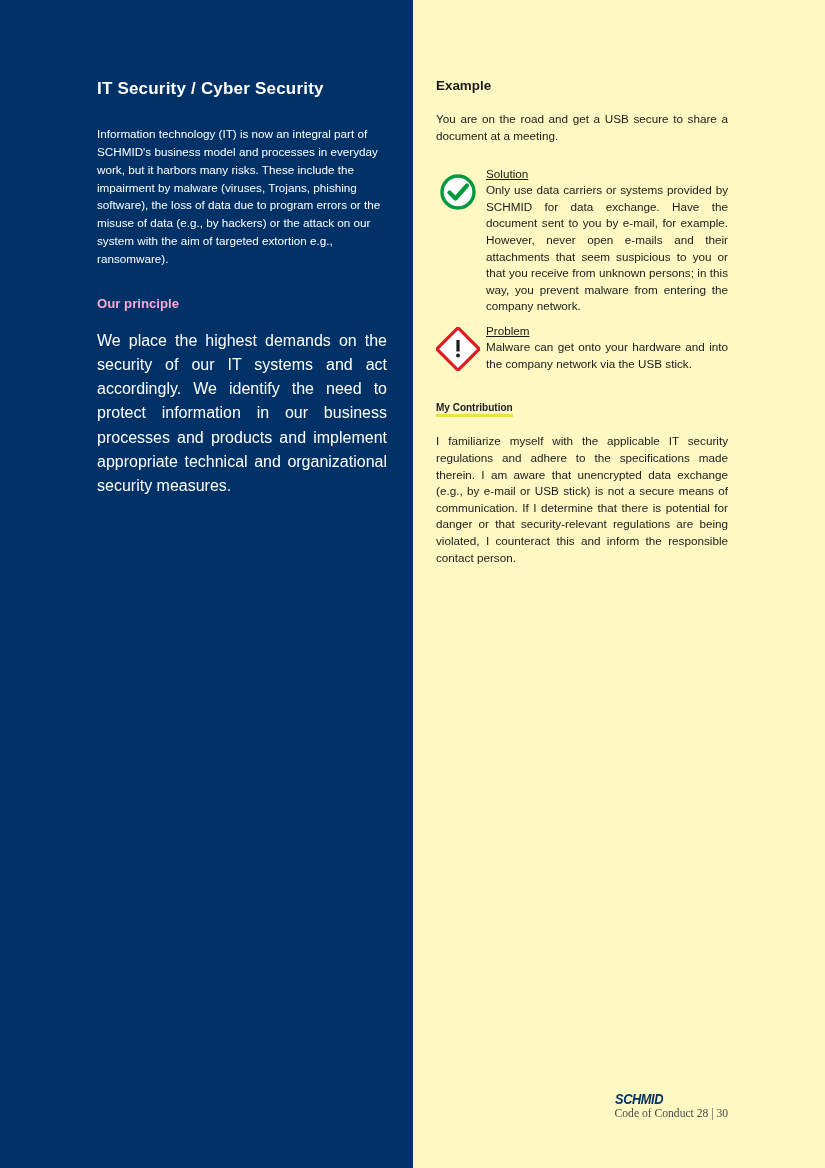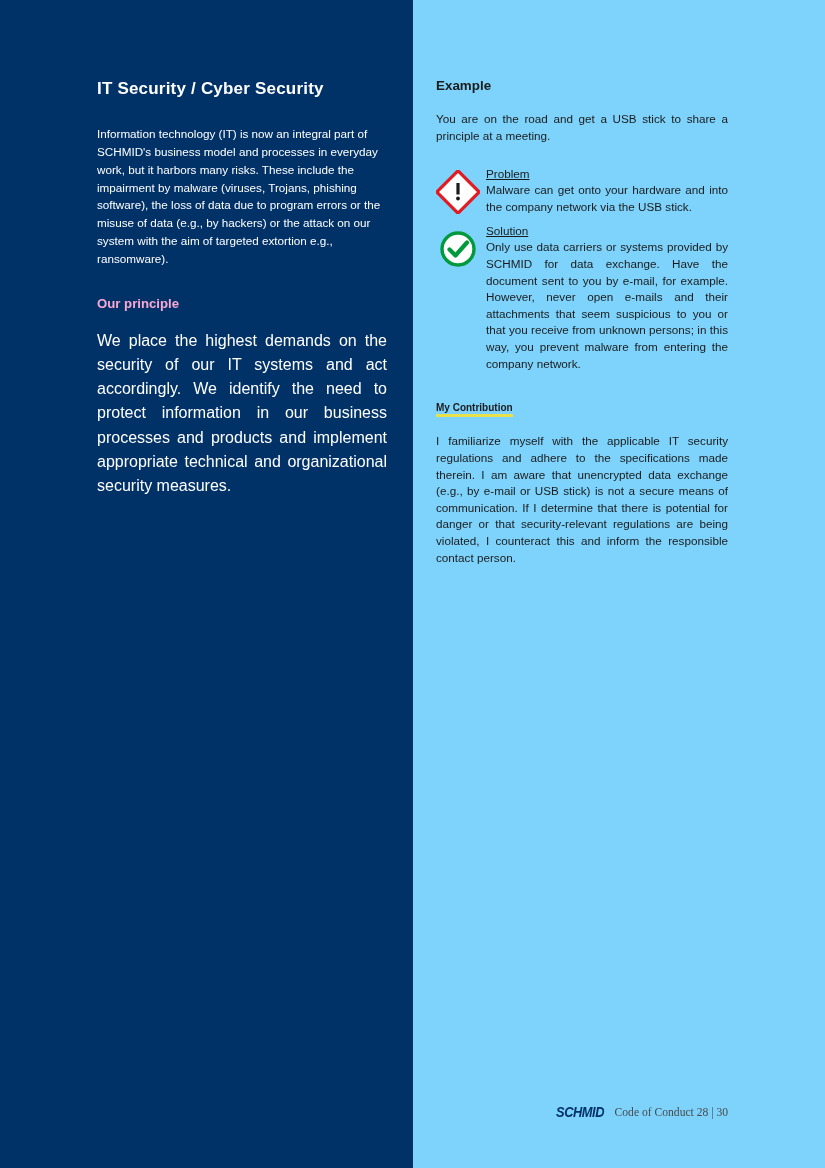--- a/index.html
+++ b/index.html
@@ -60,21 +60,21 @@
     text-align: justify;
     margin: 0;
   }
 
   .right-panel {
     position: absolute;
     left: 413px;
     top: 0;
     width: 412px;
     height: 1168px;
-    background: #7dd3fc;
+    background: #fef9c3;
   }
   .right-inner {
     position: absolute;
     left: 23px;
     top: 78px;
     width: 292px;
   }
   .r-heading {
     color: #1b1b1b;
     font-size: 13.4px;
@@ -139,22 +139,23 @@
     bottom: -2px;
     height: 3px;
     background: #e8e14a;
   }
 
   .footer {
     position: absolute;
     right: 97px;
     bottom: 48px;
     display: flex;
-    align-items: center;
+    align-items: flex-start;
     white-space: nowrap;
+    flex-direction: column;
   }
   .footer-logo {
     font-family: "Liberation Sans", sans-serif;
     font-size: 14px;
     font-weight: bold;
     font-style: italic;
     letter-spacing: -0.5px;
     color: #003268;
     transform: scaleX(0.92);
     transform-origin: left bottom;
@@ -177,53 +178,53 @@
       <p class="left-body">Information technology (IT) is now an integral part of SCHMID's business model and processes in everyday work, but it harbors many risks. These include the impairment by malware (viruses, Trojans, phishing software), the loss of data due to program errors or the misuse of data (e.g., by hackers) or the attack on our system with the aim of targeted extortion e.g., ransomware).</p>
       <h2 class="left-sub">Our principle</h2>
       <p class="left-body-justified">We place the highest demands on the security of our IT systems and act accordingly. We identify the need to protect information in our business processes and products and implement appropriate technical and organizational security measures.</p>
     </div>
   </div>
 
   <div class="right-panel">
     <div class="right-inner">
 
       <h2 class="r-heading">Example</h2>
-      <p class="r-body example-intro">You are on the road and get a USB stick to share a principle at a meeting.</p>
+      <p class="r-body example-intro">You are on the road and get a USB secure to share a document at a meeting.</p>
+
+      <div class="item-row">
+        <div class="item-icon">
+          <svg width="44" height="44" viewBox="0 0 44 44" aria-hidden="true">
+            <circle cx="22" cy="22" r="16" fill="#ffffff" stroke="#009a3d" stroke-width="3.4"></circle>
+            <path d="M13.5 22.5 L19.5 28.5 L31 15.5" fill="none" stroke="#009a3d" stroke-width="4.2" stroke-linecap="round" stroke-linejoin="round"></path>
+          </svg>
+        </div>
+        <div class="item-text">
+          <span class="item-label">Solution</span>
+          <p class="item-para">Only use data carriers or systems provided by SCHMID for data exchange. Have the document sent to you by e-mail, for example. However, never open e-mails and their attachments that seem suspicious to you or that you receive from unknown persons; in this way, you prevent malware from entering the company network.</p>
+        </div>
+      </div>
 
       <div class="item-row">
         <div class="item-icon">
           <svg width="44" height="44" viewBox="0 0 44 44" aria-hidden="true">
             <g transform="translate(22,22) rotate(45) translate(-15,-15)">
               <rect x="0" y="0" width="30" height="30" fill="#ffffff" stroke="#e11b22" stroke-width="3.2"></rect>
             </g>
             <g transform="translate(22,22)">
               <rect x="-1.6" y="-9" width="3.2" height="11.5" fill="#1b1b1b"></rect>
               <circle cx="0" cy="6.5" r="1.9" fill="#1b1b1b"></circle>
             </g>
           </svg>
         </div>
         <div class="item-text">
           <span class="item-label">Problem</span>
           <p class="item-para">Malware can get onto your hardware and into the company network via the USB stick.</p>
         </div>
       </div>
 
-      <div class="item-row">
-        <div class="item-icon">
-          <svg width="44" height="44" viewBox="0 0 44 44" aria-hidden="true">
-            <circle cx="22" cy="22" r="16" fill="#ffffff" stroke="#009a3d" stroke-width="3.4"></circle>
-            <path d="M13.5 22.5 L19.5 28.5 L31 15.5" fill="none" stroke="#009a3d" stroke-width="4.2" stroke-linecap="round" stroke-linejoin="round"></path>
-          </svg>
-        </div>
-        <div class="item-text">
-          <span class="item-label">Solution</span>
-          <p class="item-para">Only use data carriers or systems provided by SCHMID for data exchange. Have the document sent to you by e-mail, for example. However, never open e-mails and their attachments that seem suspicious to you or that you receive from unknown persons; in this way, you prevent malware from entering the company network.</p>
-        </div>
-      </div>
-
       <h2 class="contrib-heading">My Contribution</h2>
       <p class="r-body">I familiarize myself with the applicable IT security regulations and adhere to the specifications made therein. I am aware that unencrypted data exchange (e.g., by e-mail or USB stick) is not a secure means of communication. If I determine that there is potential for danger or that security-relevant regulations are being violated, I counteract this and inform the responsible contact person.</p>
 
     </div>
 
     <div class="footer">
       <span class="footer-logo">SCHMID</span>
       <span class="footer-text">Code of Conduct 28 | 30</span>
     </div>
   </div>

